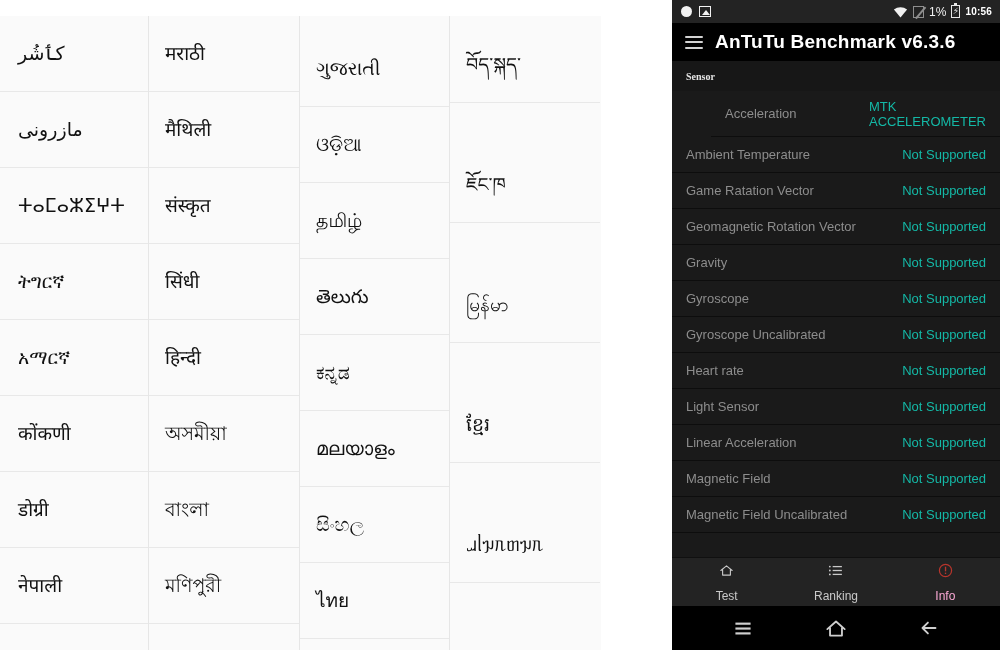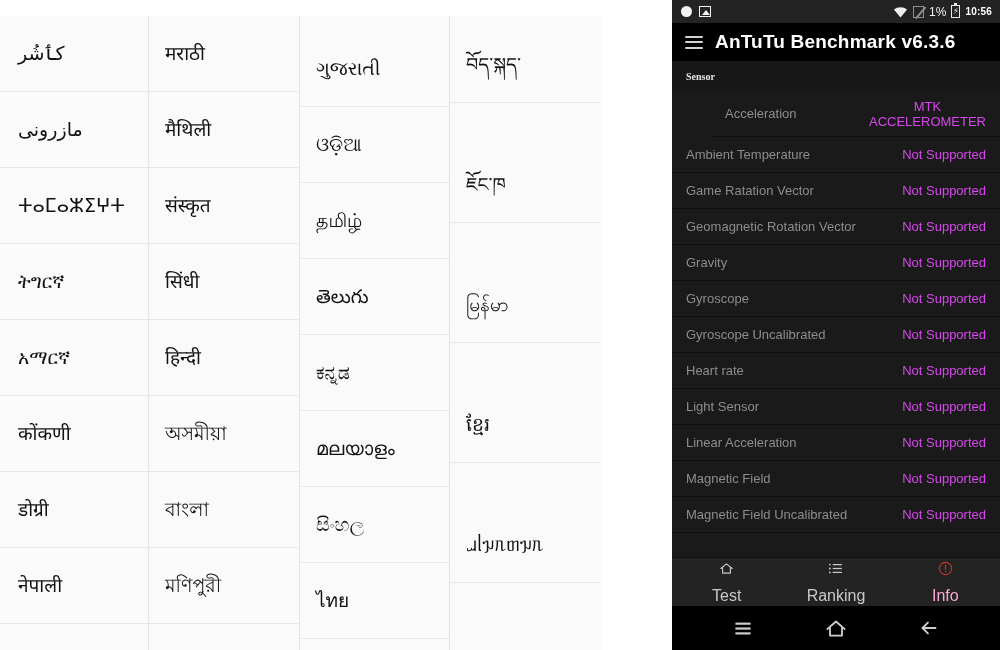--- a/index.html
+++ b/index.html
@@ -218,23 +218,23 @@
     height: 46px;
     align-items: center;
     margin-left: 39px;
   }
   .sensor-name {
     color: #8d8d8d;
     font-size: 13px;
     white-space: nowrap;
   }
   .sensor-val {
-    color: #d946ef;
+    color: #14b8a6;
     font-size: 13px;
-    text-align: center;
+    text-align: left;
     white-space: pre-line;
     line-height: 15px;
   }
 
   
   #tabbar {
     flex: 0 0 48px;
     height: 48px;
     background: #232323;
     display: flex;
@@ -242,21 +242,21 @@
   }
   .tab {
     flex: 1 1 0;
     display: flex;
     flex-direction: column;
     align-items: center;
     justify-content: center;
     gap: 2px;
     cursor: pointer;
   }
-  .tab .tab-label { font-size: 16px; color: #c9c9c9; margin-top: 8px; }
+  .tab .tab-label { font-size: 12px; color: #c9c9c9; margin-top: 8px; }
   .tab.active .tab-label { color: #f9a8d4; }
   .tab-ico { width: 17px; height: 17px; display: block; }
 
   
   #navbar {
     flex: 0 0 44px;
     height: 44px;
     background: #000000;
     display: flex;
     align-items: center;

